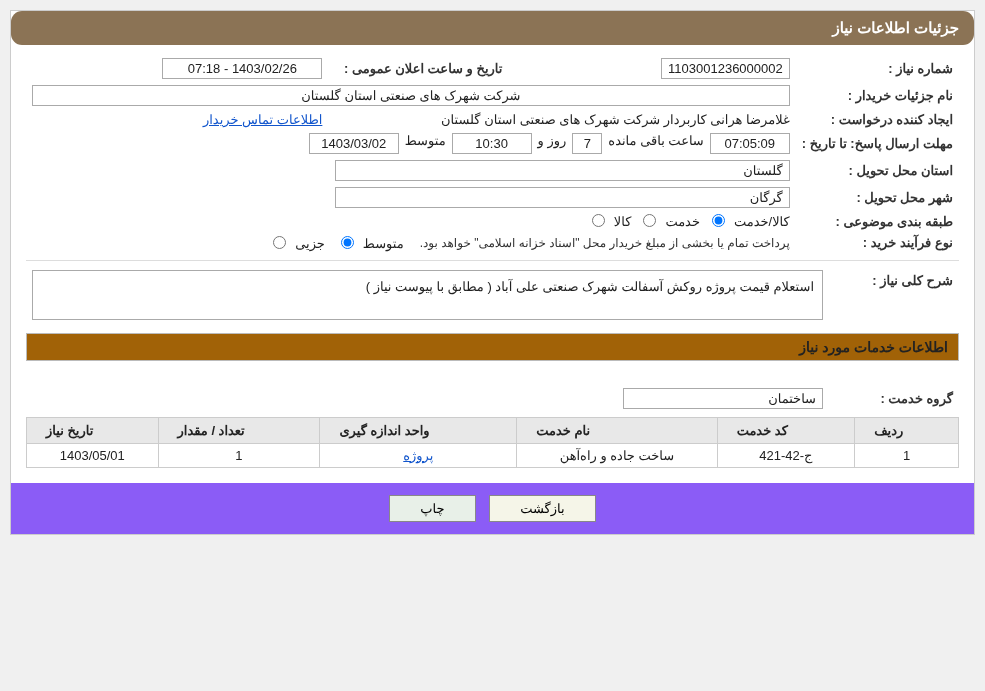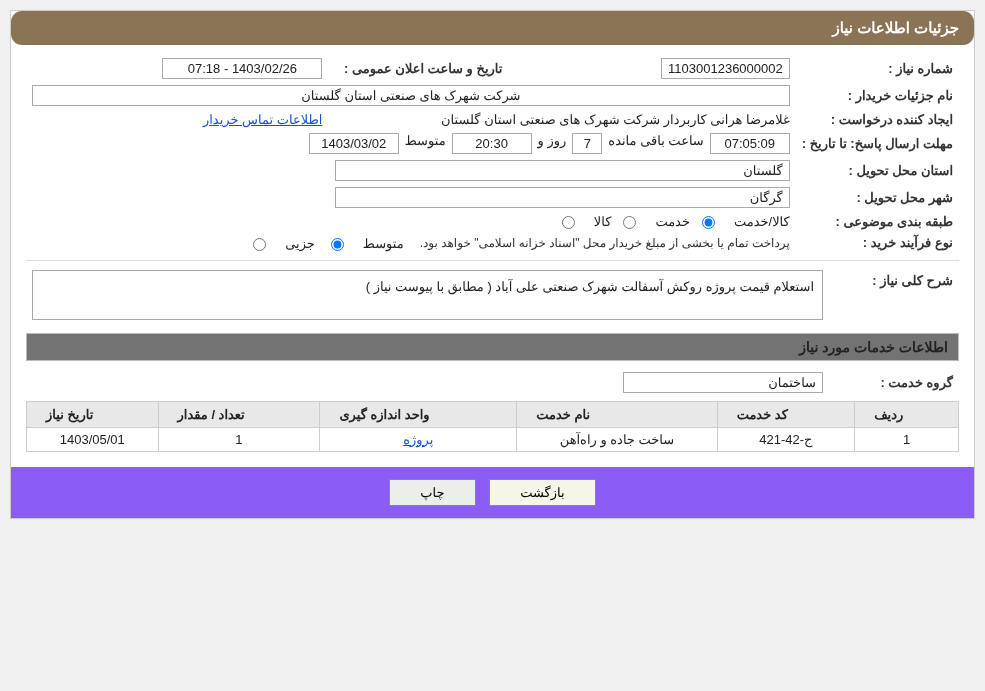--- a/index.html
+++ b/index.html
@@ -26,27 +26,27 @@
       text-align: right;
       padding: 8px 15px;
       font-size: 15px;
       font-weight: bold;
       border-radius: 11px;
     }
     .content {
       padding: 10px 15px;
     }
     .section-title {
-      background: #737373;
+      background: #a16207;
       border: 1px solid #bbb;
       padding: 5px 10px;
       font-size: 14px;
       font-weight: bold;
       text-align: right;
-      margin-bottom: 8px;
+      margin-bottom: 24px;
       margin-top: 10px;
     }
     .info-table {
       width: 100%;
       border-collapse: collapse;
       margin-bottom: 5px;
     }
     .info-table td {
       padding: 3px 6px;
       vertical-align: middle;
@@ -73,22 +73,22 @@
       cursor: pointer;
     }
     .radio-group {
       display: inline-flex;
       gap: 12px;
       align-items: center;
       flex-direction: row-reverse;
     }
     .radio-item {
       display: flex;
-      align-items: flex-end;
-      gap: 19px;
+      align-items: flex-start;
+      gap: 9px;
       flex-direction: row-reverse;
     }
     .radio-item input {
       margin: 0;
     }
     .notice-text {
       color: #333;
       font-size: 12px;
     }
     .description-box {
@@ -195,21 +195,21 @@
           <td>
             <span class="link-blue">اطلاعات تماس خریدار</span>
           </td>
         </tr>
         <tr>
           <td class="label-cell">مهلت ارسال پاسخ: تا تاریخ :</td>
           <td colspan="4">
             <span style="display:inline-flex;align-items:flex-start;gap:6px;flex-direction:row-reverse;">
               <span class="value-box" style="min-width:90px">1403/03/02</span>
               <span>متوسط</span>
-              <span class="value-box">20:30</span>
+              <span class="value-box">10:30</span>
               <span>روز و</span>
               <span class="value-box" style="min-width:30px">7</span>
               <span>ساعت باقی مانده</span>
               <span class="value-box">07:05:09</span>
             </span>
           </td>
         </tr>
         <tr>
           <td class="label-cell">استان محل تحویل :</td>
           <td colspan="4">

